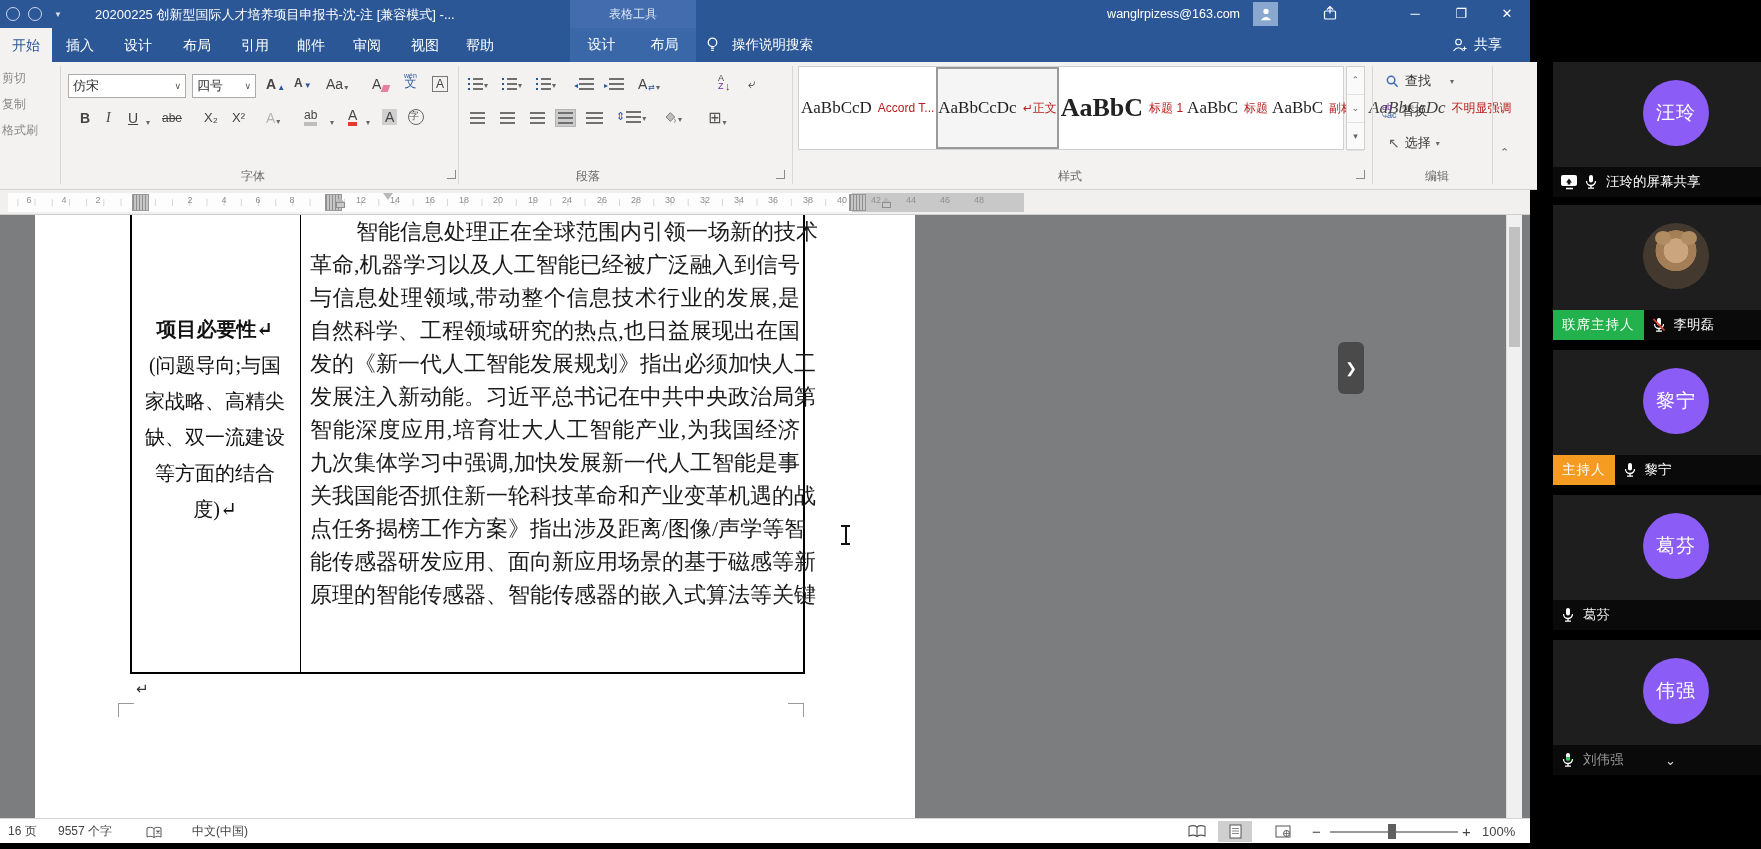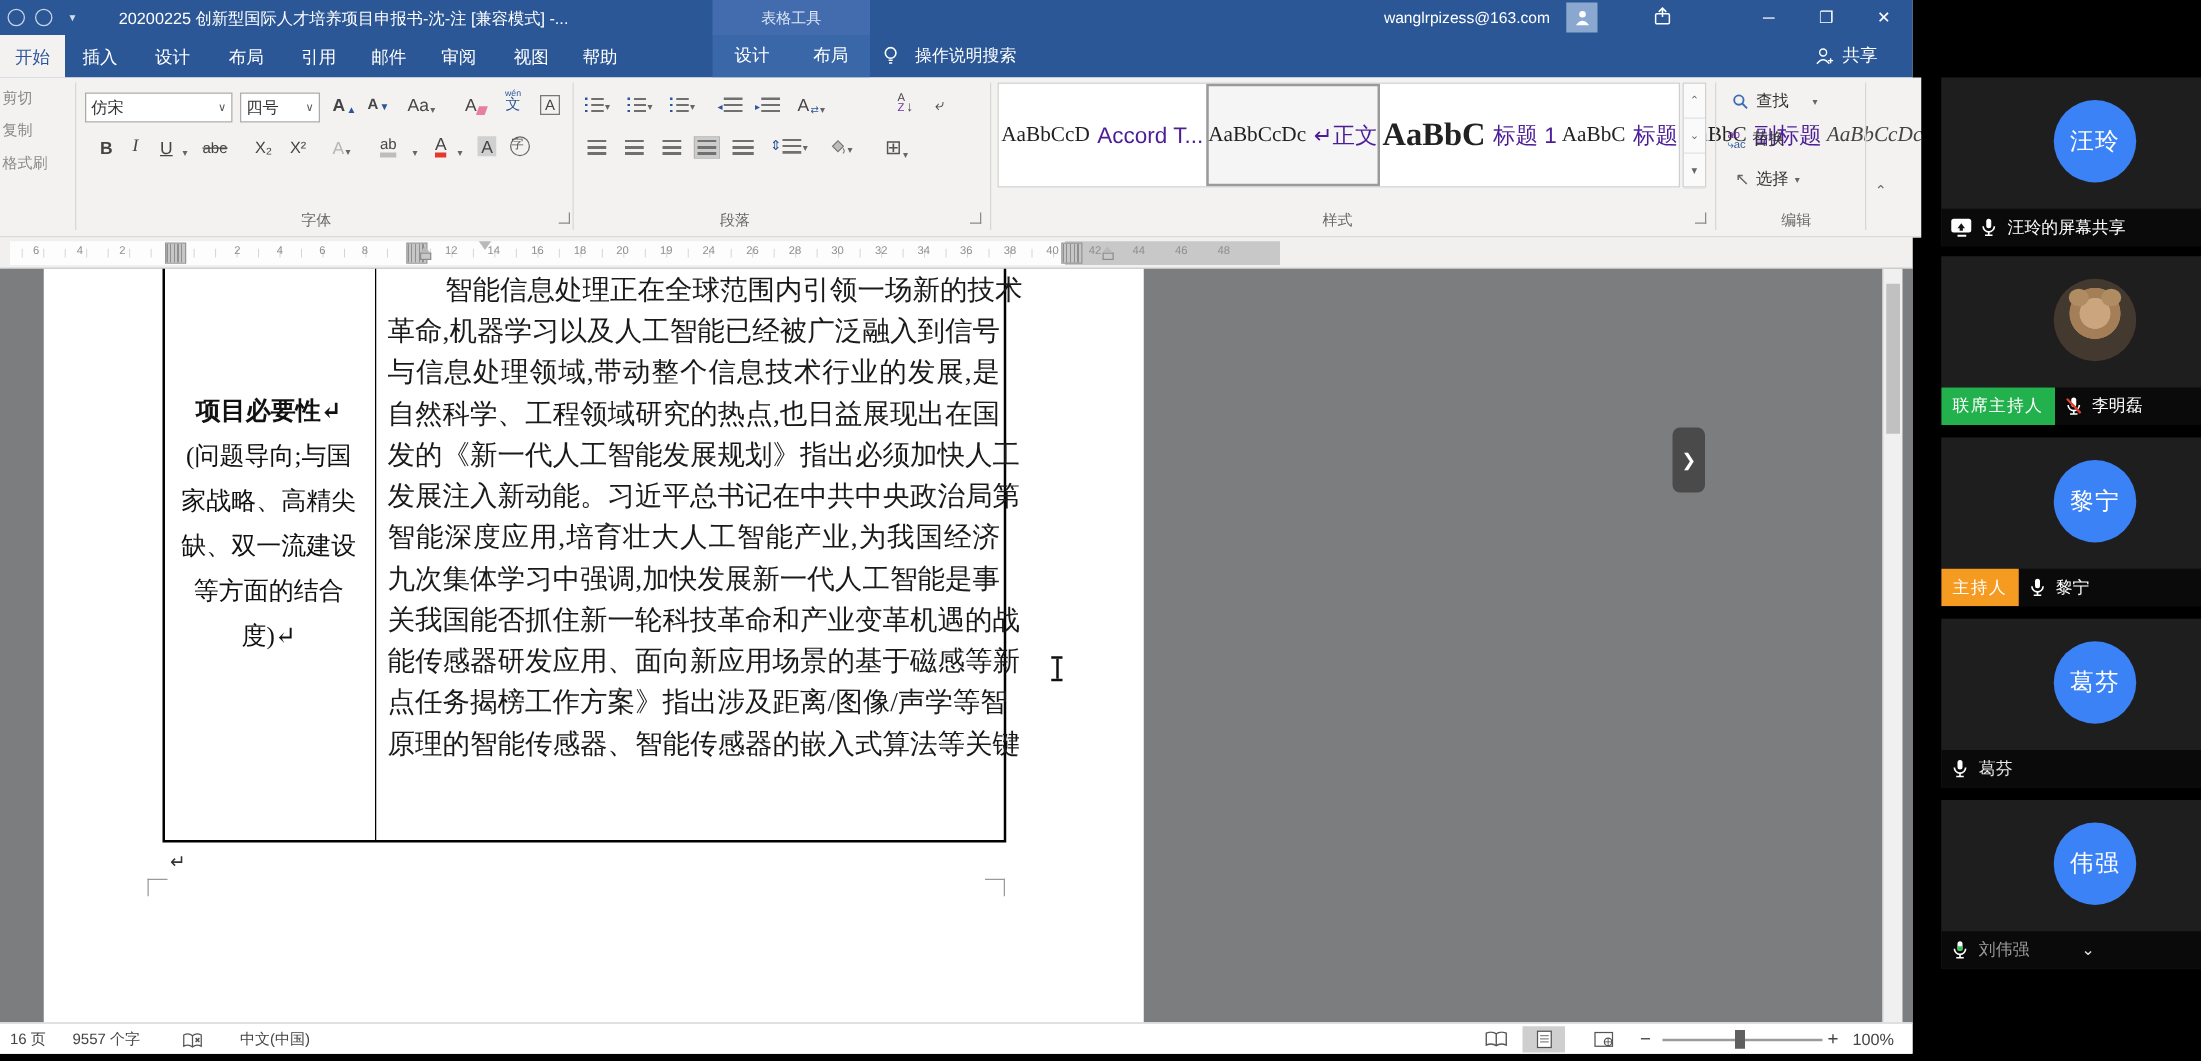--- a/index.html
+++ b/index.html
@@ -51,21 +51,21 @@
   .phon .t { font-size:7px; } .phon .b { font-size:12px; }
   .border-a { border:1px solid #777; padding:0 3px; font-size:12px; color:#444; }
 
   
   .gallery { position:absolute; left:798px; top:4px; width:546px; height:84px; background:#fff; border:1px solid #d0d0d0; display:flex; }
   .style-item { flex:1; display:flex; flex-direction:row; align-items:center; justify-content:center; gap:6px; border:2px solid transparent; }
   .style-item.sel { border-color:#9a9a9a; background:#f5f5f5; }
   .sprev { font-family:"Liberation Serif","DejaVu Serif",serif; font-size:17px; color:#222; white-space:nowrap; }
   .s-h1 .sprev { font-size:26px; font-weight:bold; }
   .s-emph .sprev { font-style:italic; color:#444; }
-  .sname { font-size:18px; color:#4c1d95; white-space:nowrap; }
+  .sname { font-size:12px; color:#b91c1c; white-space:nowrap; }
   .gal-scroll { position:absolute; left:1346px; top:4px; width:19px; height:84px; border:1px solid #d0d0d0; background:#fafafa; display:flex; flex-direction:column; }
   .gal-scroll span { flex:1; font-size:9px; color:#666; text-align:center; line-height:27px; border-bottom:1px solid #e2e2e2; }
 
   .edit-item { position:absolute; font-size:13px; color:#333; display:flex; align-items:center; gap:5px; }
 
   
   .ruler { position:absolute; left:0; top:190px; width:1530px; height:25px; background:#f1f0ef; border-bottom:1px solid #cfcfcf; }
   .ruler-white { position:absolute; left:8px; top:3px; width:844px; height:19px; background:#fdfdfd;
       background-image:repeating-linear-gradient(to right, rgba(0,0,0,.16) 0 1px, transparent 1px 17.2px);
       background-size:17.2px 7px; background-position:9.4px center; background-repeat:repeat-x; }
@@ -102,21 +102,21 @@
   .statusbar { position:absolute; left:0; top:818px; width:1530px; height:25px; background:#fff; border-top:1px solid #d6d6d6; font-size:12px; color:#444; }
   .st { position:absolute; top:0; height:25px; line-height:25px; }
   .viewbtn { position:absolute; top:2px; width:34px; height:21px; display:flex; align-items:center; justify-content:center; }
   .viewbtn.sel { background:#cfcfcf; }
   .zoom-track { position:absolute; left:1330px; top:12px; width:128px; height:2px; background:#9a9a9a; }
   .zoom-handle { position:absolute; left:1388px; top:5px; width:8px; height:15px; background:#5f5f5f; }
 
   
   .sidebar { position:absolute; left:1537px; top:0; width:224px; height:849px; background:#000; }
   .tile { position:absolute; left:16px; width:208px; height:135px; background:#1e1e1e; overflow:hidden; }
-  .avatar { position:absolute; left:90px; top:18px; width:66px; height:66px; border-radius:50%; background:#3b82f6; color:#fff; font-size:19px; display:flex; align-items:center; justify-content:center; letter-spacing:1px; }
+  .avatar { position:absolute; left:90px; top:18px; width:66px; height:66px; border-radius:50%; background:#8b5cf6; color:#fff; font-size:19px; display:flex; align-items:center; justify-content:center; letter-spacing:1px; }
   .avatar.photo { background:radial-gradient(circle at 50% 42%, #caa57d 0 24%, #a37e57 25% 40%, #43392f 41% 100%); }
   .avatar.photo::before, .avatar.photo::after { content:""; position:absolute; top:8px; width:16px; height:14px; border-radius:50%; background:#b08c63; }
   .avatar.photo::before { left:12px; } .avatar.photo::after { right:12px; }
   .namebar { position:absolute; left:0; bottom:0; width:208px; height:30px; background:rgba(8,8,8,.88); display:flex; align-items:center; gap:7px; padding-left:7px; color:#fff; font-size:13.5px; }
   .badge { height:30px; line-height:30px; padding:0 9px; font-size:13.5px; color:#fff; margin-left:-7px; letter-spacing:1px; flex:none; }
   .nm { white-space:nowrap; }
   .dim { color:#9a9a9a; }
   .chev-down { position:absolute; left:112px; bottom:7px; color:#ddd; font-size:13px; }
   .micwrap { position:relative; width:16px; height:16px; flex:none; }
 </style>
@@ -423,22 +423,22 @@
         <div class="rlines" id="rightcell">
             <div class="dline first">智能信息处理正在全球范围内引领一场新的技术</div>
             <div class="dline">革命,机器学习以及人工智能已经被广泛融入到信号</div>
             <div class="dline">与信息处理领域,带动整个信息技术行业的发展,是</div>
             <div class="dline">自然科学、工程领域研究的热点,也日益展现出在国</div>
             <div class="dline">发的《新一代人工智能发展规划》指出必须加快人工</div>
             <div class="dline">发展注入新动能。习近平总书记在中共中央政治局第</div>
             <div class="dline">智能深度应用,培育壮大人工智能产业,为我国经济</div>
             <div class="dline">九次集体学习中强调,加快发展新一代人工智能是事</div>
             <div class="dline">关我国能否抓住新一轮科技革命和产业变革机遇的战</div>
+            <div class="dline">点任务揭榜工作方案》指出涉及距离/图像/声学等智</div>
             <div class="dline">能传感器研发应用、面向新应用场景的基于磁感等新</div>
-            <div class="dline">点任务揭榜工作方案》指出涉及距离/图像/声学等智</div>
             <div class="dline">原理的智能传感器、智能传感器的嵌入式算法等关键</div>
           </div>
         <span class="pmark">↵</span>
         <span class="corner cl"></span>
         <span class="corner cr"></span>
       </div>
       <div class="ibeam"></div>
       <div class="panel-handle">❯</div>
       <div class="vscroll">
         <div class="vthumb"></div>

